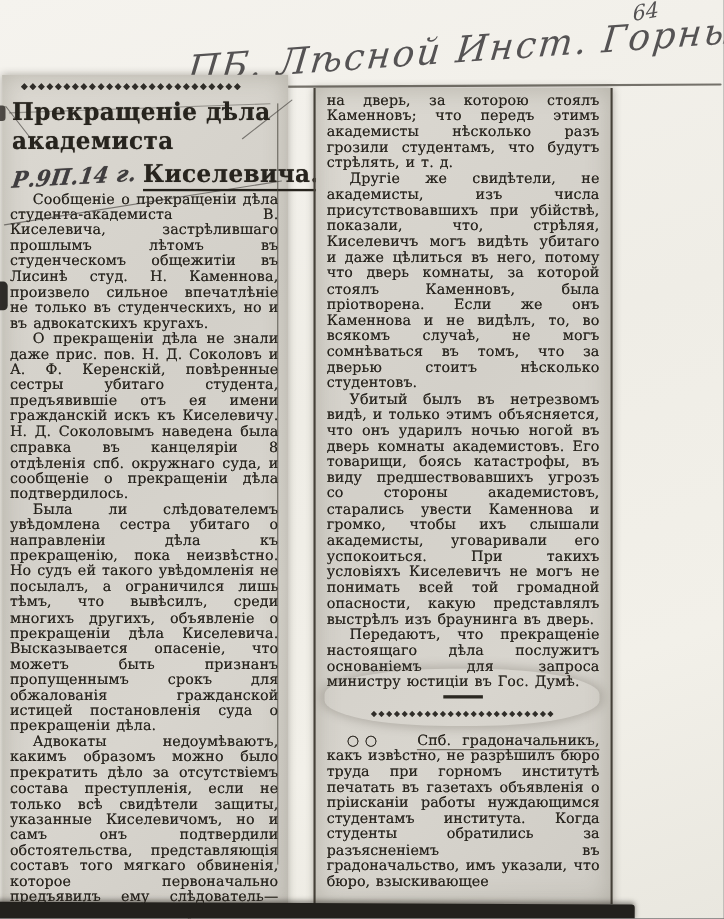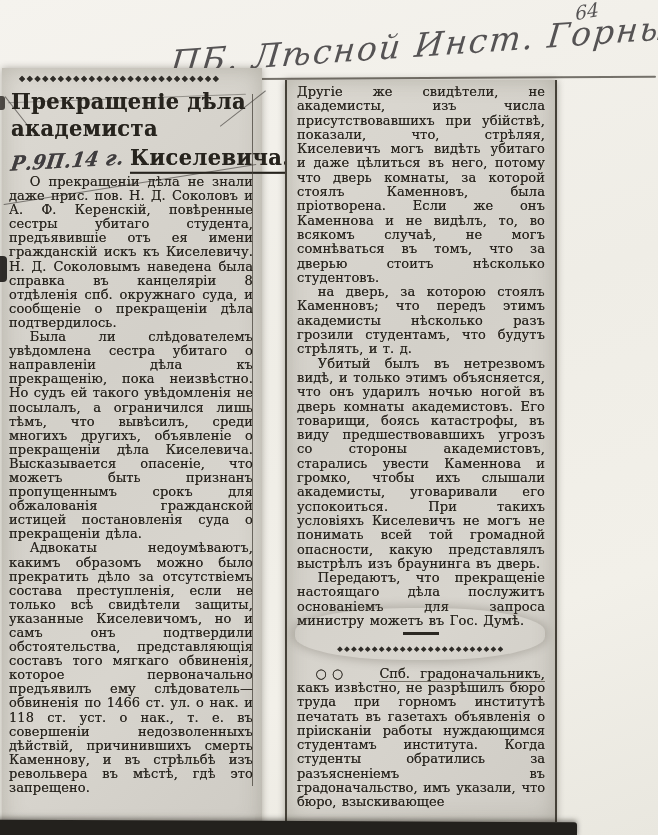--- a/index.html
+++ b/index.html
@@ -72,32 +72,33 @@
 
     <div class="headline">
       <div>Прекращеніе дѣла академиста</div>
       <div class="headline-row2">
         <span class="hw hw-date" style="position:relative;">Р.9П.14 г.</span>
         <span class="headline-word">Киселевича.</span>
       </div>
     </div>
 
     <div class="body-text">
+        <p>Сообщеніе о прекращеніи дѣла студента-академиста В. Киселевича, застрѣлившаго прошлымъ лѣтомъ въ студенческомъ общежитіи въ Лисинѣ студ. Н. Каменнова, произвело сильное впечатлѣніе не только въ студенческихъ, но и въ адвокатскихъ кругахъ.</p>
         <p>О прекращеніи дѣла не знали даже прис. пов. Н. Д. Соколовъ и А. Ф. Керенскій, повѣренные сестры убитаго студента, предъявившіе отъ ея имени гражданскій искъ къ Киселевичу. Н. Д. Соколовымъ наведена была справка въ канцеляріи 8 отдѣленія спб. окружнаго суда, и сообщеніе о прекращеніи дѣла подтвердилось.</p>
         <p>Была ли слѣдователемъ увѣдомлена сестра убитаго о направленіи дѣла къ прекращенію, пока неизвѣстно. Но судъ ей такого увѣдомленія не посылалъ, а ограничился лишь тѣмъ, что вывѣсилъ, среди многихъ другихъ, объявленіе о прекращеніи дѣла Киселевича. Высказывается опасеніе, что можетъ быть признанъ пропущеннымъ срокъ для обжалованія гражданской истицей постановленія суда о прекращеніи дѣла.</p>
         <p>Адвокаты недоумѣваютъ, какимъ образомъ можно было прекратить дѣло за отсутствіемъ состава преступленія, если не только всѣ свидѣтели защиты, указанные Киселевичомъ, но и самъ онъ подтвердили обстоятельства, представляющія составъ того мягкаго обвиненія, которое первоначально предъявилъ ему слѣдователь—обвиненія по 1466 ст. ул. о нак. и 118 ст. уст. о нак., т. е. въ совершеніи недозволенныхъ дѣйствій, причинившихъ смерть Каменнову, и въ стрѣльбѣ изъ револьвера въ мѣстѣ, гдѣ это запрещено.</p>
       </div>
   </div>
 
   <div class="clip clip-right">
     <div class="body-text rt cont">
+        <p>на дверь, за которою стоялъ Каменновъ; что передъ этимъ академисты нѣсколько разъ грозили студентамъ, что будутъ стрѣлять, и т. д.</p>
         <p>Другіе же свидѣтели, не академисты, изъ числа присутствовавшихъ при убійствѣ, показали, что, стрѣляя, Киселевичъ могъ видѣть убитаго и даже цѣлиться въ него, потому что дверь комнаты, за которой стоялъ Каменновъ, была пріотворена. Если же онъ Каменнова и не видѣлъ, то, во всякомъ случаѣ, не могъ сомнѣваться въ томъ, что за дверью стоитъ нѣсколько студентовъ.</p>
-        <p>на дверь, за которою стоялъ Каменновъ; что передъ этимъ академисты нѣсколько разъ грозили студентамъ, что будутъ стрѣлять, и т. д.</p>
         <p>Убитый былъ въ нетрезвомъ видѣ, и только этимъ объясняется, что онъ ударилъ ночью ногой въ дверь комнаты академистовъ. Его товарищи, боясь катастрофы, въ виду предшествовавшихъ угрозъ со стороны академистовъ, старались увести Каменнова и громко, чтобы ихъ слышали академисты, уговаривали его успокоиться. При такихъ условіяхъ Киселевичъ не могъ не понимать всей той громадной опасности, какую представлялъ выстрѣлъ изъ браунинга въ дверь.</p>
-        <p>Передаютъ, что прекращеніе настоящаго дѣла послужитъ основаніемъ для запроса министру можетъ въ Гос. Думѣ.</p>
+        <p>Передаютъ, что прекращеніе настоящаго дѣла послужитъ основаніемъ для запроса министру юстиціи въ Гос. Думѣ.</p>
       </div>
 
     <div class="rule-short"></div>
 
 
     <div class="chain chain-mid">◆◆◆◆◆◆◆◆◆◆◆◆◆◆◆◆◆◆◆◆◆◆◆◆</div>
 
     <div class="smudge"></div>
 
     <p class="news"><span>○○ </span><span class="u">Спб. градоначальникъ,</span><span> какъ извѣстно, не разрѣшилъ бюро труда </span><span class="b">при горномъ институтѣ</span><span> печатать въ газетахъ объявленія о пріисканіи работы нуждающимся студентамъ института. Когда студенты обратились за разъясненіемъ въ градоначальство, имъ указали, что бюро, взыскивающее</span></p>

